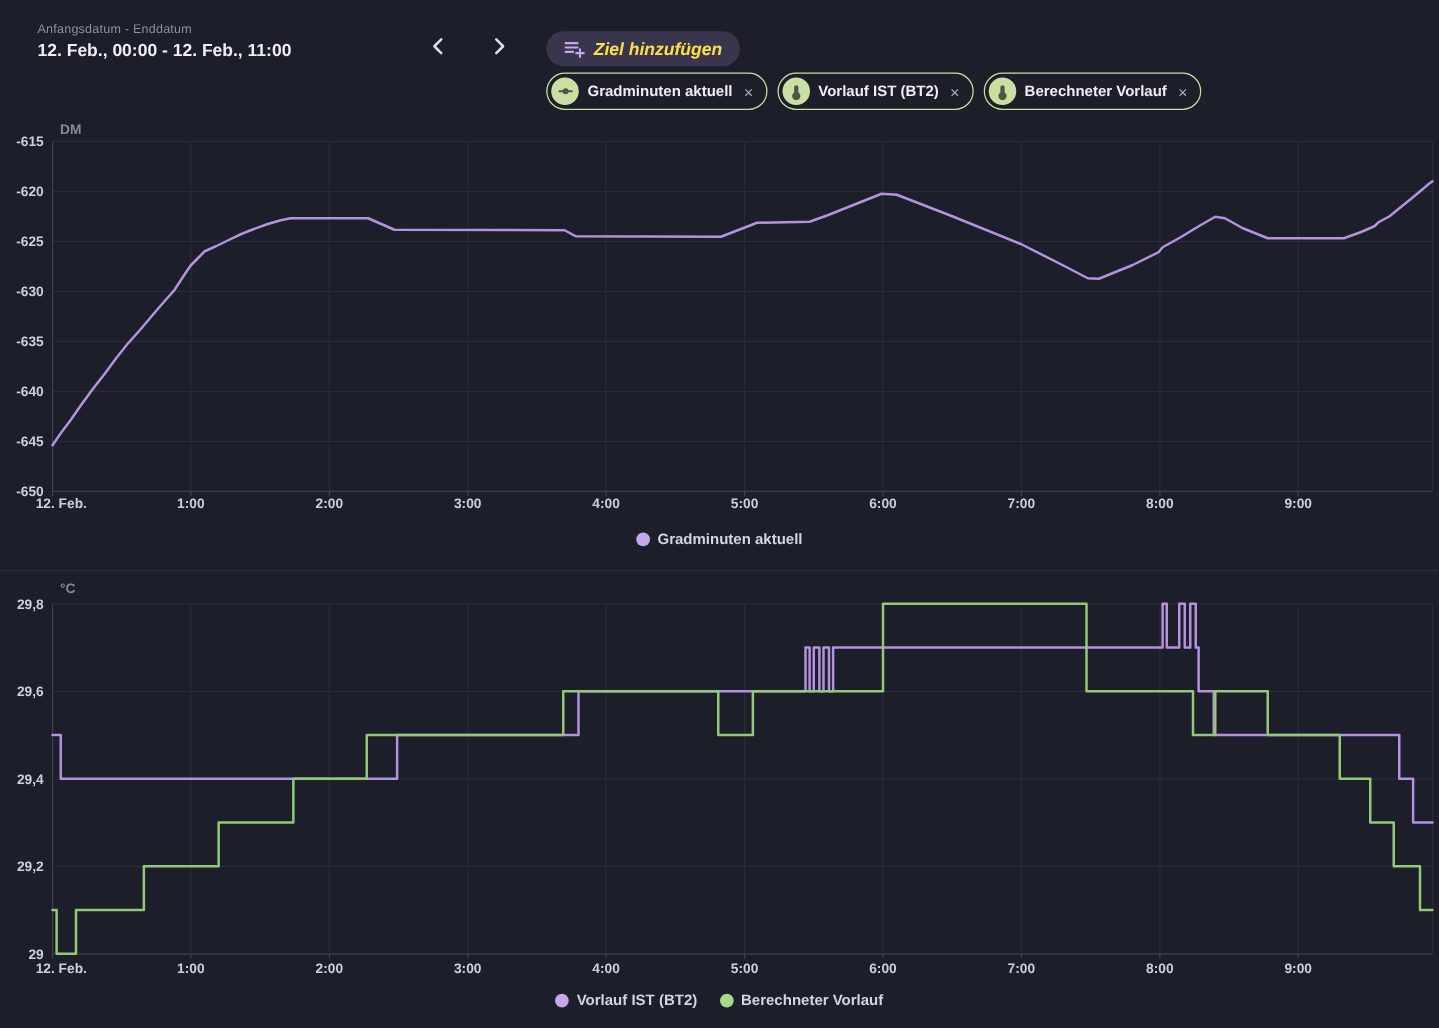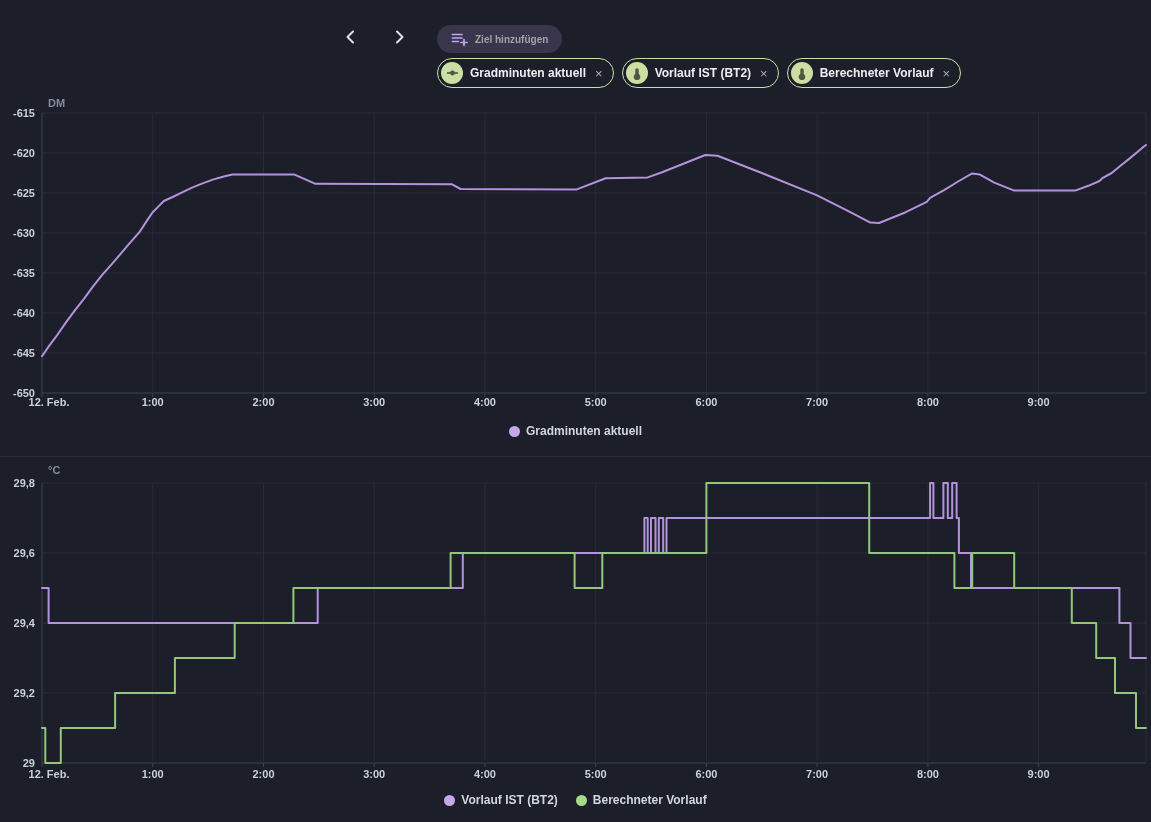--- a/index.html
+++ b/index.html
@@ -7,21 +7,21 @@
        font-family:"Liberation Sans",sans-serif;-webkit-font-smoothing:antialiased;}
   
   .date-block{position:absolute;left:30px;top:18px;cursor:pointer;}
   .date-label{font-size:10px;color:#8c91a2;letter-spacing:.2px;}
   .date-value{font-size:14px;font-weight:700;color:#edeff4;margin-top:3px;}
   .nav-btn{position:absolute;top:24px;width:32px;height:28px;display:flex;align-items:center;
            justify-content:center;cursor:pointer;background:none;border:none;padding:0;}
   #nav-prev{left:334px;} #nav-next{left:384px;}
   .add-goal{position:absolute;left:437px;top:25px;height:28px;display:inline-flex;align-items:center;
             gap:7px;padding:0 14px;border-radius:15px;background:#39354c;border:none;cursor:pointer;}
-  .add-goal span{font-size:10px;font-weight:700;color:#a3a3a3;}
+  .add-goal span{font-size:14px;font-weight:700;color:#fde047;font-style:italic;}
   .chips{position:absolute;left:437px;top:58px;display:flex;gap:8px;}
   .chip{display:inline-flex;align-items:center;height:28px;border:1px solid #ccdfa3;border-radius:15px;
         background:transparent;padding:0 10px 0 3px;cursor:pointer;}
   .chip-icon{width:22px;height:22px;border-radius:50%;background:#ccdfa3;display:flex;
              align-items:center;justify-content:center;flex:0 0 auto;}
   .chip-label{font-size:12px;font-weight:700;color:#eceef3;margin-left:7px;white-space:nowrap;}
   .chip-close{font-size:13px;color:#a9aeba;margin-left:9px;cursor:pointer;line-height:1;}
   
   .chart-svg{position:absolute;left:0;display:block;}
   #chart-top{top:95px;}
@@ -34,20 +34,24 @@
   .legend-item{display:inline-flex;align-items:center;gap:6px;cursor:pointer;}
   .legend-dot{width:11px;height:11px;border-radius:50%;}
   .legend-text{font-size:12px;font-weight:700;color:#d2d6e1;}
   .divider{position:absolute;left:0;top:456px;width:100%;height:1px;background:#2b2d3c;}
 </style>
 </head>
 <body>
 
 <div id="app">
 
+  <div class="date-block">
+    <div class="date-label">Anfangsdatum - Enddatum</div>
+    <div class="date-value">12. Feb., 00:00 - 12. Feb., 11:00</div>
+  </div>
 
   <button class="nav-btn" id="nav-prev">
     <span>
       <svg width="10" height="14" viewBox="0 0 10 14">
           <path d="M8 1.5 L2.5 7 L8 12.5" fill="none" stroke="#dde0e8" stroke-width="2" stroke-linecap="round" stroke-linejoin="round"></path>
         </svg>
     </span>
   </button>
   <button class="nav-btn" id="nav-next">
     <span>

